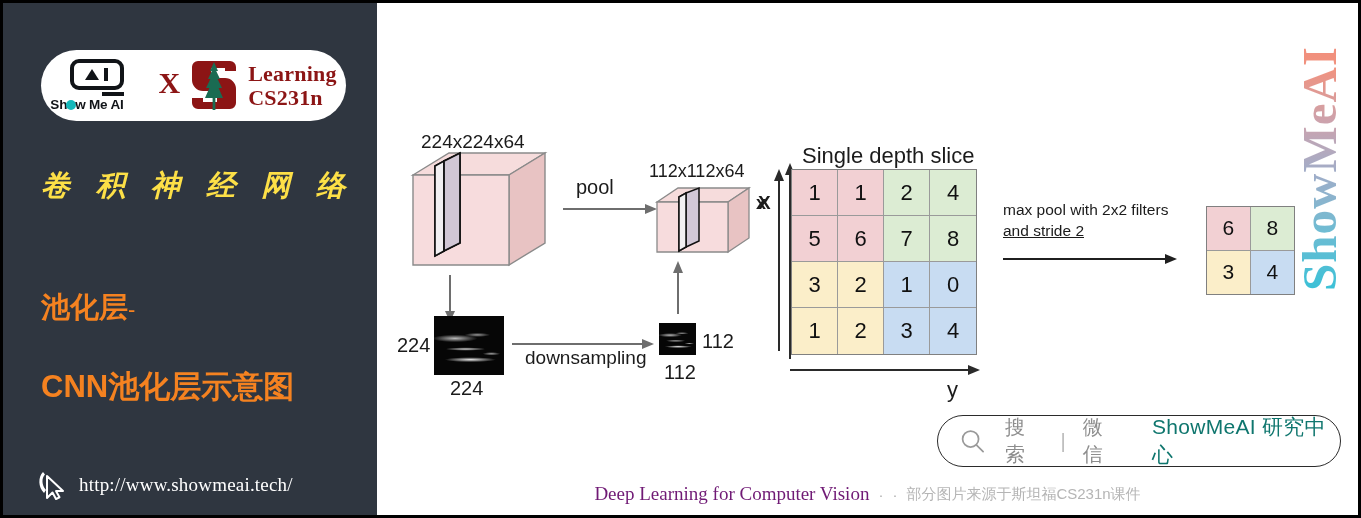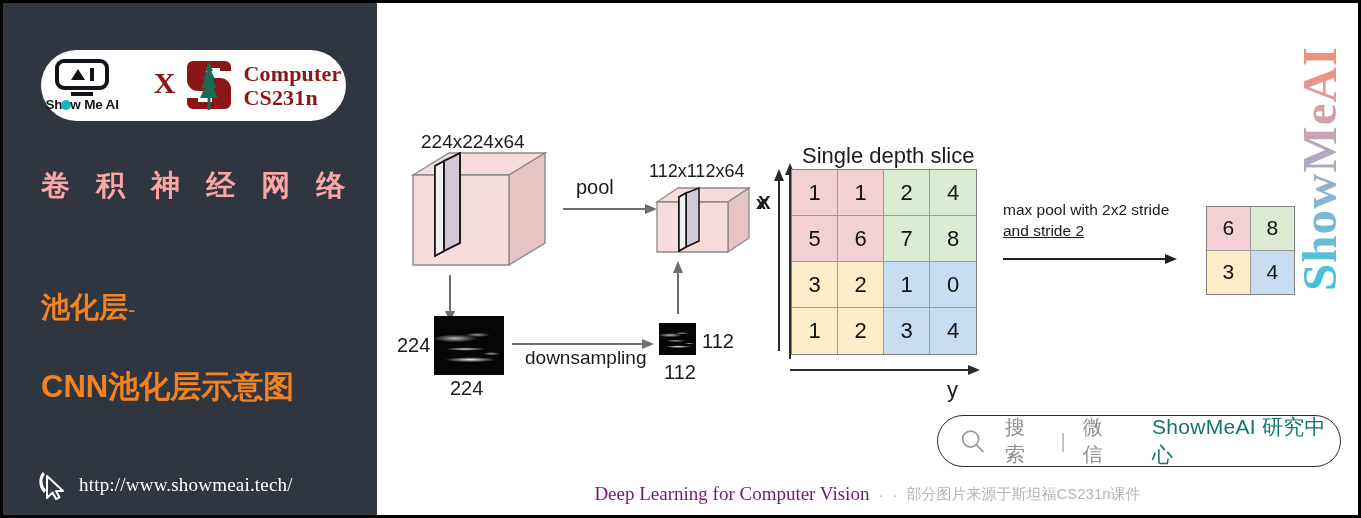--- a/index.html
+++ b/index.html
@@ -24,21 +24,21 @@
     background: #2f3640;
   }
   #logo-pill {
     position: absolute; left: 38px; top: 47px;
     width: 305px; height: 71px;
     background: #ffffff;
     border-radius: 36px;
     display: flex; align-items: center; justify-content: center;
   }
   .logo-left {
-    display: flex; flex-direction: column; align-items: center;
+    display: flex; flex-direction: column; align-items: flex-end;
     margin-right: 26px;
   }
   .sm-badge {
     width: 54px; height: 31px;
     border: 4px solid #111418;
     border-radius: 9px;
     display: flex; align-items: center; justify-content: center;
     gap: 5px;
   }
   .sm-badge .caret {
@@ -75,23 +75,24 @@
   .stanford-text {
     font-family: "Liberation Serif", serif;
     color: #8c1515; font-weight: bold;
     line-height: 1.06; font-size: 22px;
     letter-spacing: 0.2px;
   }
 
   #title-cn {
     position: absolute; left: 38px; top: 163px;
     width: 320px;
-    color: #fca5a5; font-size: 29px; font-weight: 600;
+    color: #fde047; font-size: 29px; font-weight: 600;
     letter-spacing: 9px;
     white-space: nowrap;
+    font-style: italic;
   }
   #subtitle-1 {
     position: absolute; left: 38px; top: 285px;
     color: #f58220; font-size: 29px; font-weight: bold;
     white-space: nowrap;
   }
   #subtitle-1 .dash { font-weight: normal; font-size: 22px; }
   #subtitle-2 {
     position: absolute; left: 38px; top: 363px;
     color: #f58220; font-size: 31px; font-weight: bold;
@@ -236,21 +237,21 @@
       <div class="stanford-s">
         <svg width="46" height="58" viewBox="0 0 46 58">
           <path d="M7 4 h32 a6 6 0 0 1 6 6 v4 h-11 v-3 h-14 v10 h14 a11 11 0 0 1 11 11 v14 a6 6 0 0 1 -6 6 h-32 a6 6 0 0 1 -6 -6 v-5 h11 v4 h14 v-11 h-14 a11 11 0 0 1 -11 -11 v-13 a6 6 0 0 1 6 -6 z" fill="#8c1515"></path>
           <g transform="translate(23,5)">
             <path d="M0 0 L-4 9 L-2.2 9 L-6 17 L-3.6 17 L-8 26 L-4.6 26 L-9 36 L-1.4 36 L-1.4 48 L1.4 48 L1.4 36 L9 36 L4.6 26 L8 26 L3.6 17 L6 17 L2.2 9 L4 9 Z" fill="#1a6b52"></path>
           </g>
         </svg>
       </div>
 
       <div class="stanford-text">
-        <div>Computer</div>
+        <div>Learning</div>
         <div>CS231n</div>
       </div>
     </div>
 
     <div id="title-cn">卷 积 神 经 网 络</div>
 
     <div id="subtitle-1">
       <span>池化层</span><span class="dash">-</span>
     </div>
 
@@ -359,21 +360,21 @@
       <div class="cell" style="background:#c8dcf2">3</div>
       <div class="cell" style="background:#c8dcf2">4</div>
     </div>
 
     <svg style="position:absolute; left:413px; top:360px;" width="192" height="14">
       <line x1="0" y1="7" x2="178" y2="7" stroke="#2a2a2a" stroke-width="2"></line>
       <polygon points="178,2 190,7 178,12" fill="#2a2a2a"></polygon>
     </svg>
     <div class="dlabel" style="left:570px; top:374px; font-size:22px;">y</div>
 
-    <div class="dlabel" style="left:626px; top:198px; font-size:15.5px;">max pool with 2x2 stride</div>
+    <div class="dlabel" style="left:626px; top:198px; font-size:15.5px;">max pool with 2x2 filters</div>
     <div class="dlabel" style="left:626px; top:219px; font-size:15.5px;text-decoration:underline;">and stride 2</div>
     <svg style="position:absolute; left:626px; top:249px;" width="176" height="14">
       <line x1="0" y1="7" x2="162" y2="7" stroke="#1f1f1f" stroke-width="2"></line>
       <polygon points="162,2 174,7 162,12" fill="#1f1f1f"></polygon>
     </svg>
 
     <div id="out-grid" style="left:829px; top:203px; width:89px; height:89px;">
       <div class="cell" style="background:#f2d0d3">6</div>
       <div class="cell" style="background:#dcecd3">8</div>
       <div class="cell" style="background:#fbeec9">3</div>

